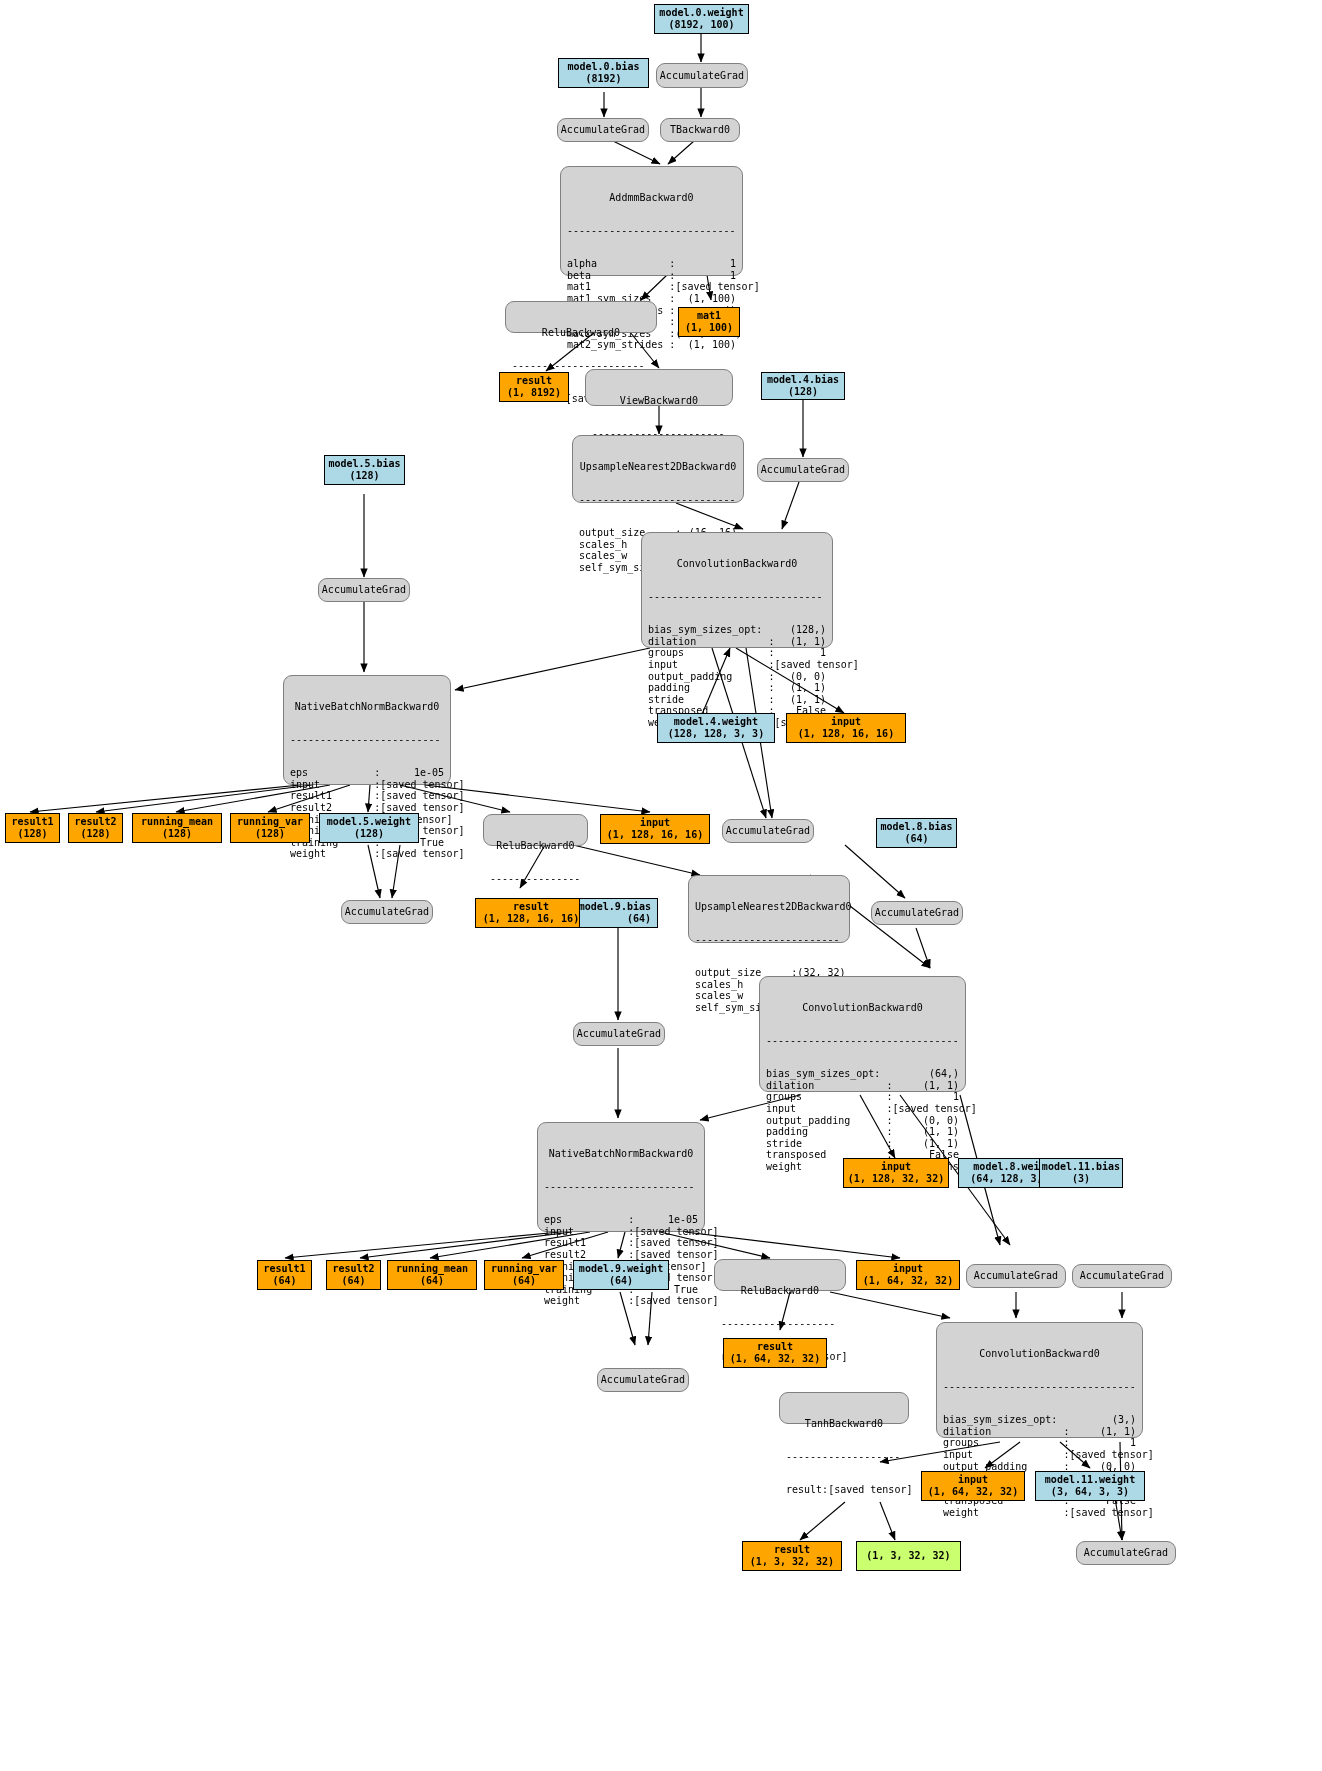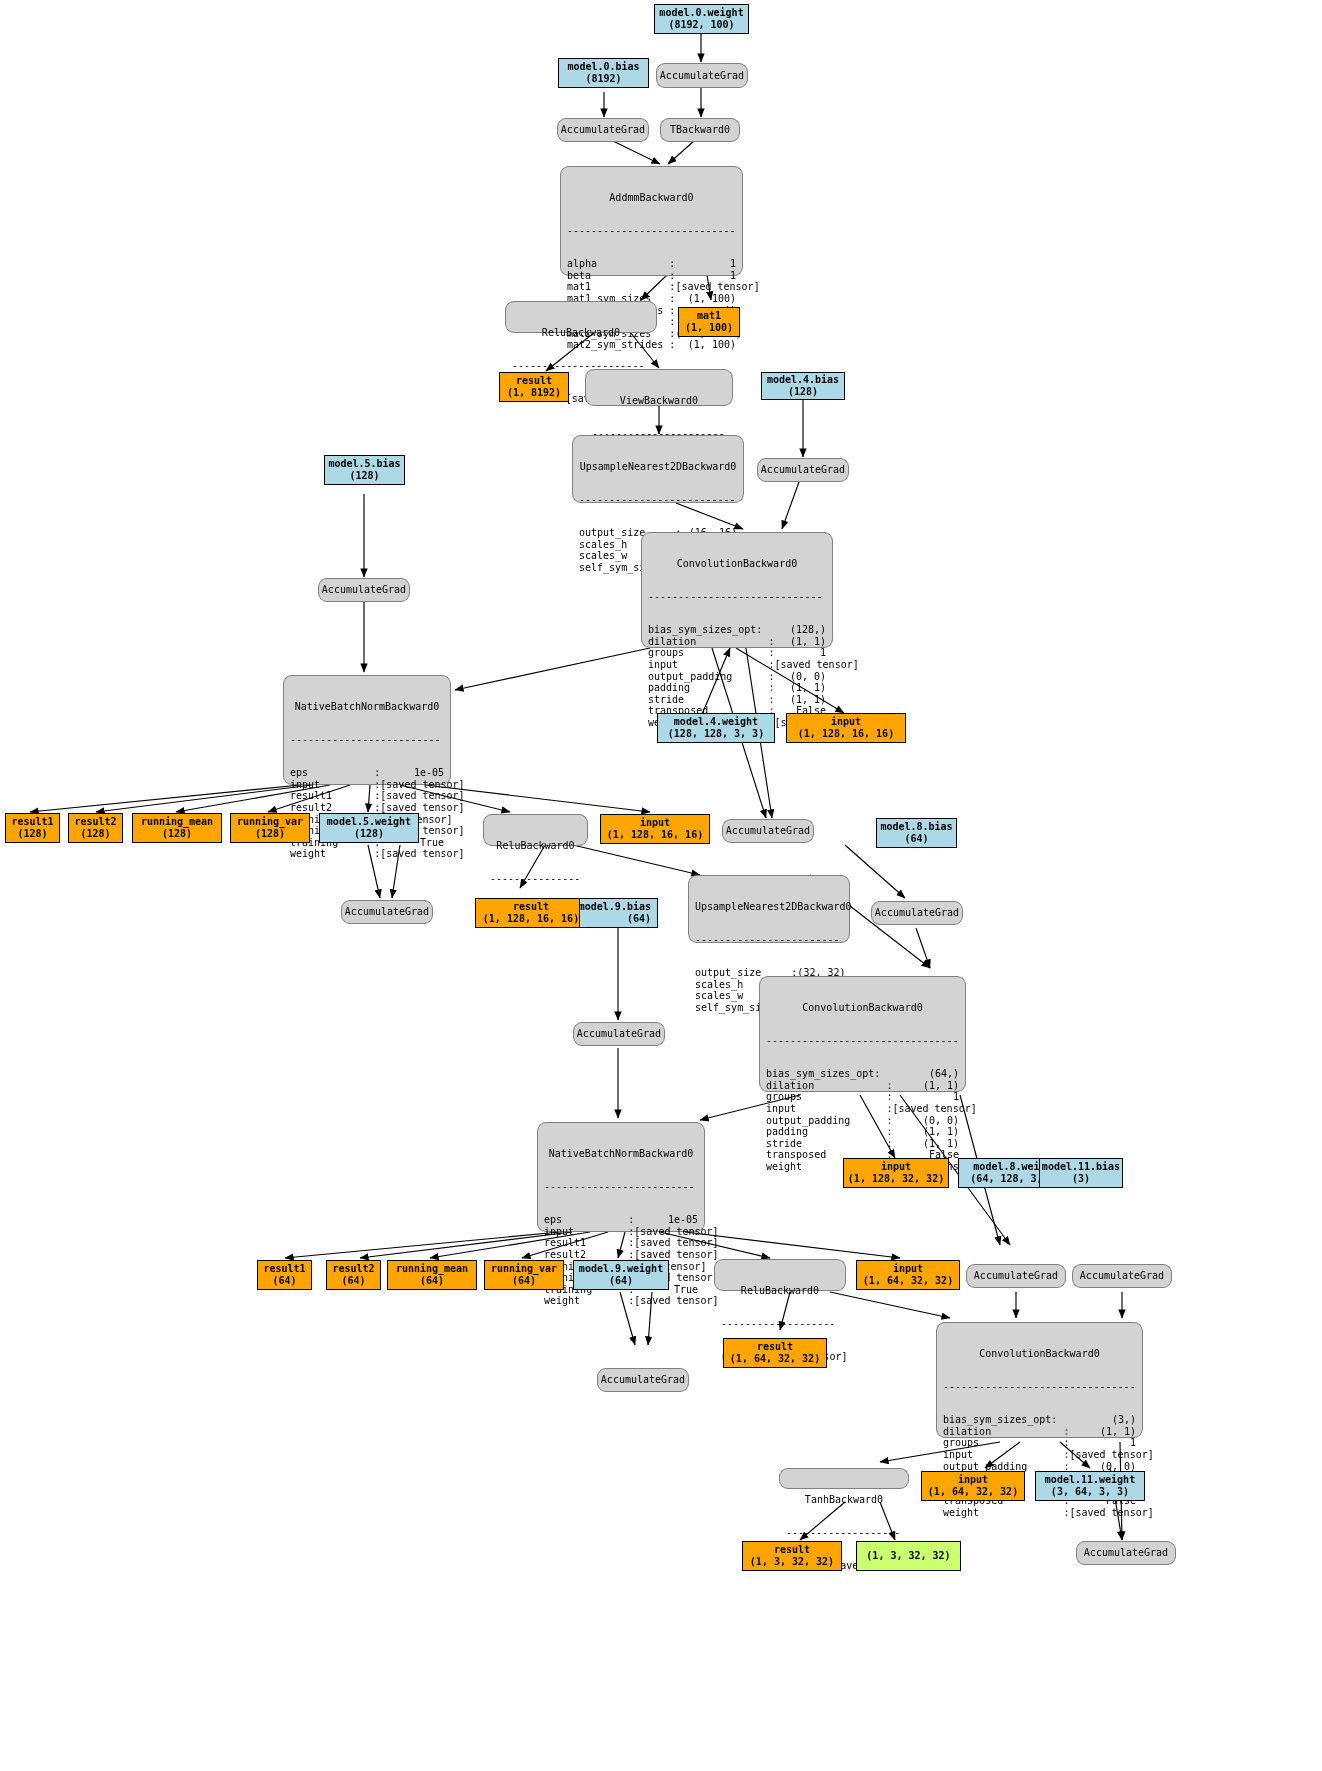--- a/index.html
+++ b/index.html
@@ -343,21 +343,21 @@
     <span>result</span>
     <span>(1, 64, 32, 32)</span>
   </div>
 
   <div class="node op" style="left:936px;top:1322px;width:207px;height:116px;">
     <div class="ntitle">ConvolutionBackward0</div>
     <div class="hr">--------------------------------</div>
     <div class="rows"><div class="row"><span class="rk">bias_sym_sizes_opt:</span><span class="rv">(3,)</span></div><div class="row"><span class="rk">dilation            :</span><span class="rv">(1, 1)</span></div><div class="row"><span class="rk">groups              :</span><span class="rv">1</span></div><div class="row"><span class="rk">input               :</span><span class="rv">[saved tensor]</span></div><div class="row"><span class="rk">output_padding      :</span><span class="rv">(0, 0)</span></div><div class="row"><span class="rk">padding             :</span><span class="rv">(1, 1)</span></div><div class="row"><span class="rk">stride              :</span><span class="rv">(1, 1)</span></div><div class="row"><span class="rk">transposed          :</span><span class="rv">False</span></div><div class="row"><span class="rk">weight              :</span><span class="rv">[saved tensor]</span></div></div>
   </div>
 
-  <div class="node op" style="left:779px;top:1468px;width:130px;height:21px;">
+  <div class="node op" style="left:779px;top:1392px;width:130px;height:32px;">
     <div class="ntitle">TanhBackward0</div>
     <div class="hr">-------------------</div>
     <div class="rows"><div class="row"><span class="rk">result:</span><span class="rv">[saved tensor]</span></div></div>
   </div>
 
   <div class="node saved leaf" style="left:921px;top:1471px;width:104px;height:30px;">
     <span>input</span>
     <span>(1, 64, 32, 32)</span>
   </div>
 

